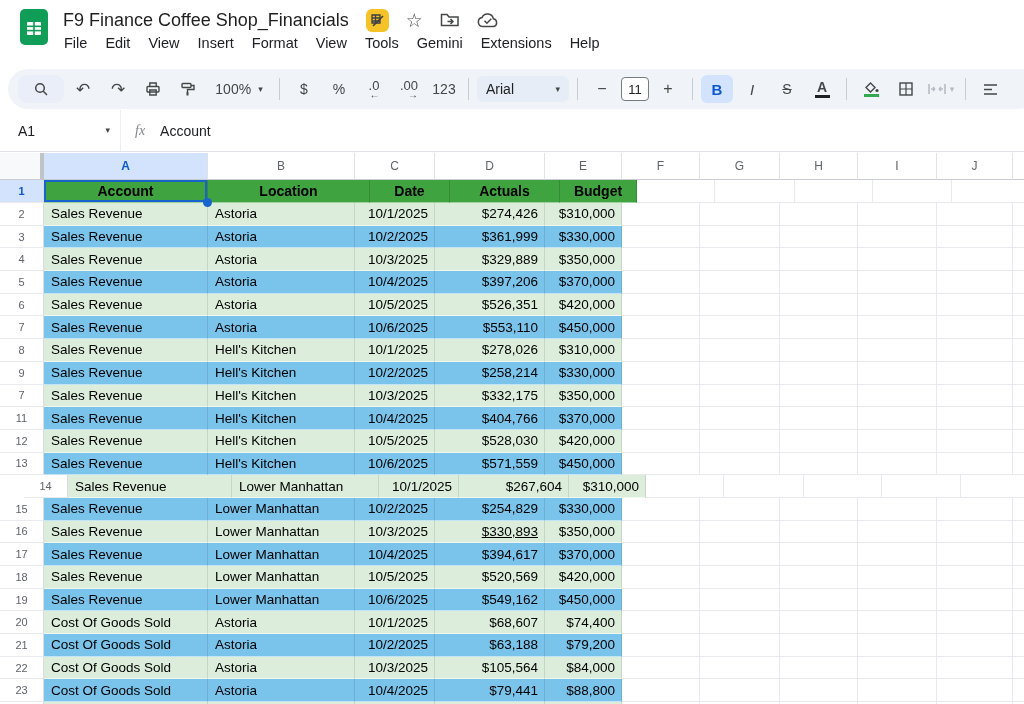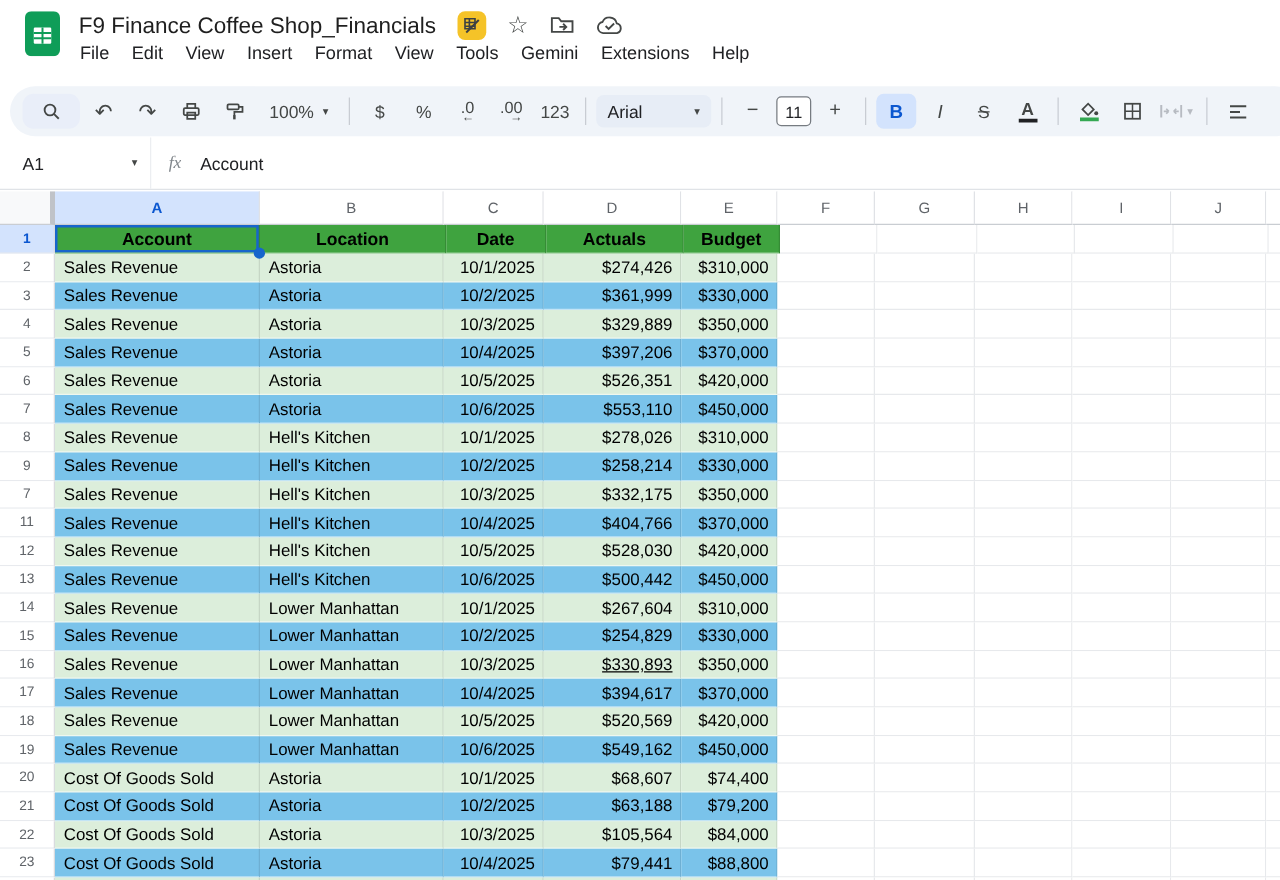--- a/index.html
+++ b/index.html
@@ -251,21 +251,21 @@
           <div class="col-h" style="width: 78px;">H</div>
           <div class="col-h" style="width: 79px;">I</div>
           <div class="col-h" style="width: 76px;">J</div>
           <div class="col-h" style="width: 30px;">K</div>
         </div>
     </div>
     <div>
         <div class="g-row" style="height: 23px;">
           <div class="gut sel">1</div>
           <div class="cell hdr selcell" style="width: 164px;">Account<div class="handle"></div></div>
-          <div class="cell hdr" style="width: 149px;">Location</div>
+          <div class="cell hdr" style="width: 162px;">Location</div>
           <div class="cell hdr" style="width: 80px;">Date</div>
           <div class="cell hdr" style="width: 110px;">Actuals</div>
           <div class="cell hdr" style="width: 77px;">Budget</div>
           <div class="cell empty" style="width: 78px;"></div>
           <div class="cell empty" style="width: 80px;"></div>
           <div class="cell empty" style="width: 78px;"></div>
           <div class="cell empty" style="width: 79px;"></div>
           <div class="cell empty" style="width: 76px;"></div>
           <div class="cell empty" style="width: 30px;"></div>
         </div>
@@ -421,30 +421,30 @@
           <div class="cell empty" style="width: 78px;"></div>
           <div class="cell empty" style="width: 79px;"></div>
           <div class="cell empty" style="width: 76px;"></div>
           <div class="cell empty" style="width: 30px;"></div>
         </div>
         <div class="g-row" style="height: 22.7px;">
           <div class="gut">13</div>
           <div class="cell fb al" style="width: 164px;">Sales Revenue</div>
           <div class="cell fb al" style="width: 147px;">Hell's Kitchen</div>
           <div class="cell fb ar" style="width: 80px;">10/6/2025</div>
-          <div class="cell fb ar" style="width: 110px;">$500,442</div>
+          <div class="cell fb ar" style="width: 110px;">$571,559</div>
           <div class="cell fb ar" style="width: 77px;">$450,000</div>
           <div class="cell empty" style="width: 78px;"></div>
           <div class="cell empty" style="width: 80px;"></div>
           <div class="cell empty" style="width: 78px;"></div>
           <div class="cell empty" style="width: 79px;"></div>
           <div class="cell empty" style="width: 76px;"></div>
           <div class="cell empty" style="width: 30px;"></div>
         </div>
-        <div class="g-row" style="height: 22.7px;">
+        <div class="g-row" style="height: 22.7px; margin-left: 24px;">
           <div class="gut">14</div>
           <div class="cell fg al" style="width: 164px;">Sales Revenue</div>
           <div class="cell fg al" style="width: 147px;">Lower Manhattan</div>
           <div class="cell fg ar" style="width: 80px;">10/1/2025</div>
           <div class="cell fg ar" style="width: 110px;">$267,604</div>
           <div class="cell fg ar" style="width: 77px;">$310,000</div>
           <div class="cell empty" style="width: 78px;"></div>
           <div class="cell empty" style="width: 80px;"></div>
           <div class="cell empty" style="width: 78px;"></div>
           <div class="cell empty" style="width: 79px;"></div>

